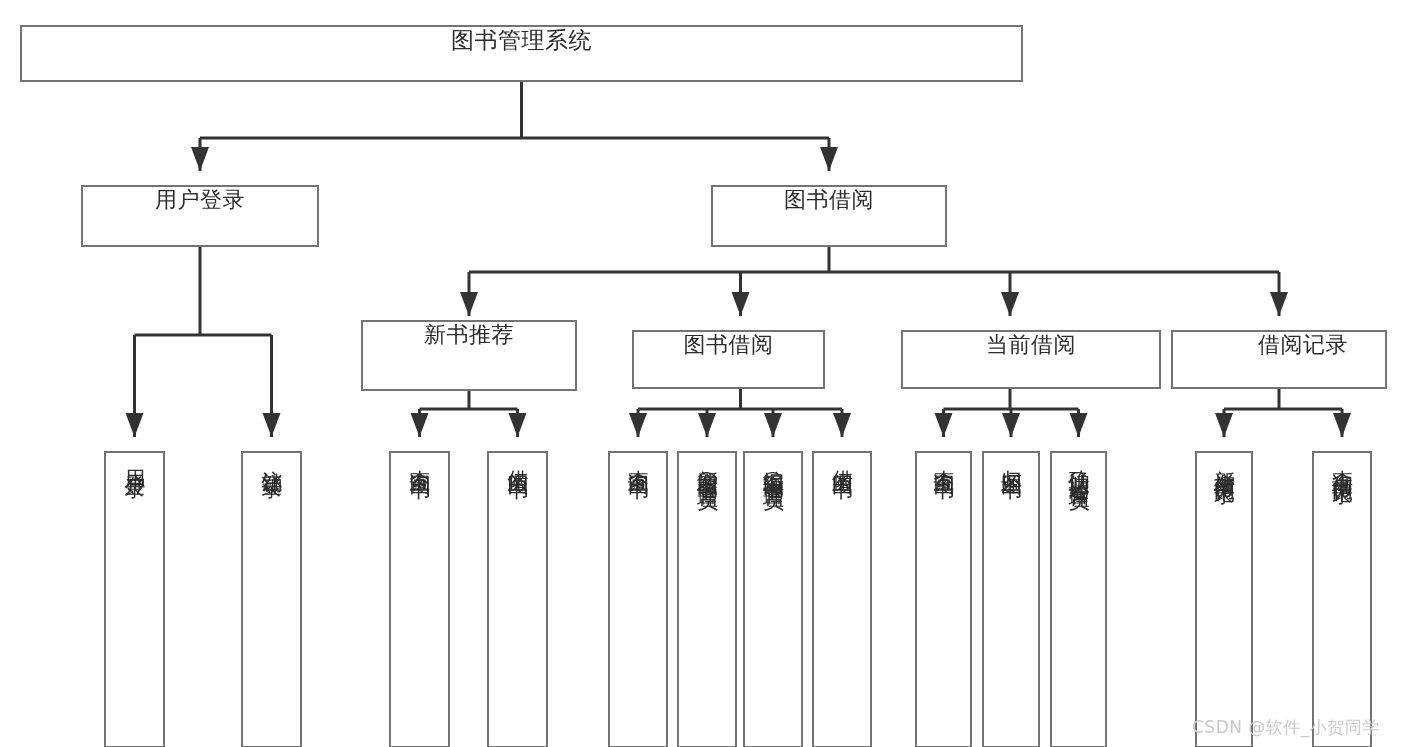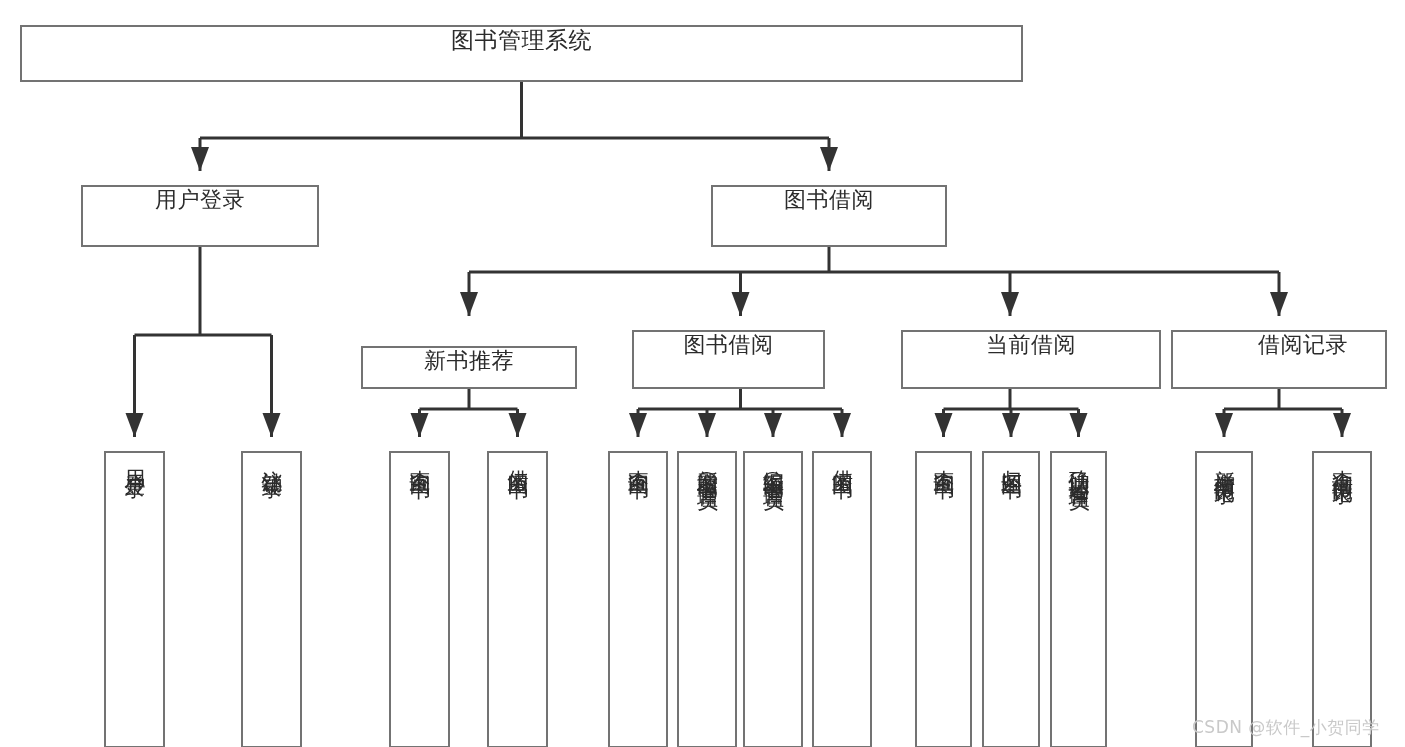--- a/index.html
+++ b/index.html
@@ -120,21 +120,21 @@
   <div id="nodes-layer">
       <div class="node level0" style="left: 20px; top: 11px; width: 1003px; height: 57px;">
         <span class="node-label">图书管理系统</span>
       </div>
       <div class="node level1" style="left: 81px; top: 171px; width: 238px; height: 62px;">
         <span class="node-label">用户登录</span>
       </div>
       <div class="node level1" style="left: 711px; top: 171px; width: 236px; height: 62px;">
         <span class="node-label">图书借阅</span>
       </div>
-      <div class="node level2" style="left: 361px; top: 332px; width: 216px; height: 43px;">
+      <div class="node level2" style="left: 361px; top: 306px; width: 216px; height: 71px;">
         <span class="node-label">新书推荐</span>
       </div>
       <div class="node level2" style="left: 632px; top: 316px; width: 193px; height: 59px;">
         <span class="node-label">图书借阅</span>
       </div>
       <div class="node level2" style="left: 901px; top: 316px; width: 260px; height: 59px;">
         <span class="node-label">当前借阅</span>
       </div>
       <div class="node level2" style="left: 1171px; top: 316px; width: 216px; height: 59px; padding-left: 48px;">
         <span class="node-label">借阅记录</span>

